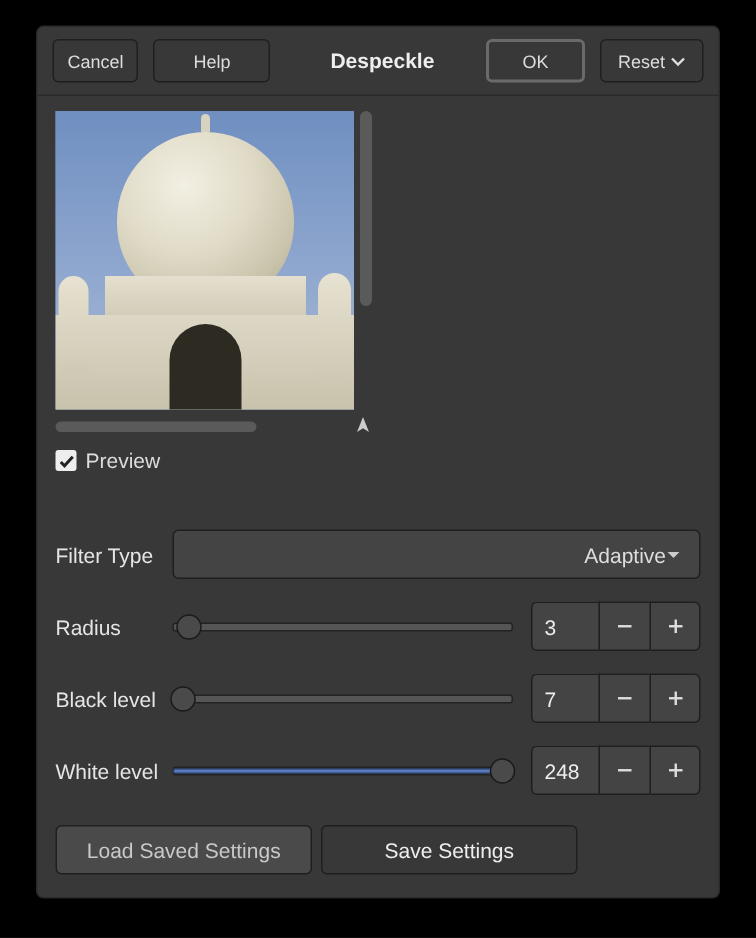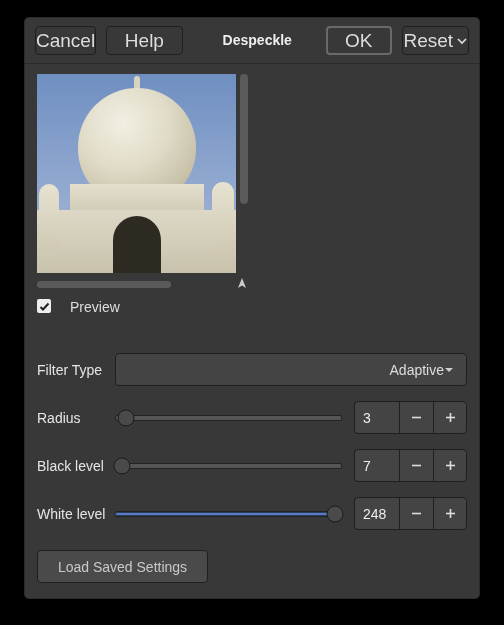--- a/index.html
+++ b/index.html
@@ -1,19 +1,19 @@
 <!DOCTYPE html>
 <html><head>
 <meta charset="utf-8">
 <style>
   html,body{margin:0;padding:0;background:#000;width:504px;height:625px;font-family:"Segoe UI",Arial,sans-serif;font-size:14px;color:#ddd;overflow:hidden}
   .window{position:absolute;left:25px;top:18px;width:454px;height:580px;background:#383838;border-radius:4px;box-shadow:0 0 0 1px #2a2a2a}
   
   .topbar{display:flex;align-items:center;padding:8px 10px 8px 10px;gap:10px;border-bottom:1px solid #2a2a2a}
-  .btn{height:29px;display:inline-flex;align-items:center;justify-content:center;border:1px solid #1f1f1f;border-radius:4px;background:#383838;color:#ddd;font-size:19px;cursor:pointer;box-sizing:border-box}
+  .btn{height:29px;display:inline-flex;align-items:center;justify-content:center;border:1px solid #1f1f1f;border-radius:4px;background:#383838;color:#ddd;font-size:12px;cursor:pointer;box-sizing:border-box}
   .btn.cancel{width:62px}
   .btn.help{width:84px}
   .title{flex:0 0 auto;font-weight:600;color:#eee;margin-left:30px;margin-right:18px;padding-bottom:1px;}
   .btn.reset{width:74px;gap:4px}
   .chev{width:10px;height:10px}
   .btn.ok{width:72px;border:2px solid #6a6a6a;margin-left:6px}
   
   .content{padding:10px 12px 12px 12px}
   .preview-wrap{display:flex;gap:4px;width:212px}
   .preview-img{width:199px;height:199px;background:#8aa0c8;position:relative;overflow:hidden}
@@ -24,21 +24,21 @@
   .drum{position:absolute;left:50%;top:110px;transform:translateX(-50%);width:134px;height:28px;background:linear-gradient(#e4dfce,#d1ccb7)}
   .base{position:absolute;left:0;right:0;top:136px;height:64px;background:linear-gradient(#ddd8c6,#c8c2ac)}
   .arch{position:absolute;top:142px;left:50%;transform:translateX(-50%);width:48px;height:58px;border-radius:24px 24px 0 0;background:#2d2a22}
   .minL{position:absolute;top:110px;left:2px;width:20px;height:66px;background:linear-gradient(#e7e2d1,#cfc9b4);border-radius:10px 10px 0 0}
   .minR{position:absolute;top:108px;right:2px;width:22px;height:70px;background:linear-gradient(#e7e2d1,#cfc9b4);border-radius:11px 11px 0 0}
   .finial{position:absolute;left:50%;top:2px;transform:translateX(-50%);width:6px;height:14px;background:#d8d3bf;border-radius:3px}
   .vscroll{width:8px;height:130px;background:#5a5a5a;border-radius:4px;margin-top:0}
   .nav-row{display:flex;align-items:center;gap:4px;margin-top:4px;width:212px}
   .hscroll{height:7px;width:134px;background:#5a5a5a;border-radius:4px}
   .nav-arrow{margin-left:auto;width:14px;height:14px;color:#ccc}
-  .checkrow{display:flex;gap:19px;margin-top:8px}
+  .checkrow{display:flex;align-items:center;gap:6px;margin-top:8px}
   .chk{width:14px;height:14px;display:inline-flex;align-items:center;justify-content:center;background:#eee;color:#222;border-radius:2px}
   .chk svg{width:11px;height:11px}
   
   .settings{margin-top:38px}
   .row{display:flex;align-items:center;height:33px;margin-bottom:15px}
   .row .lbl{width:78px;color:#e5e5e5}
   .select{flex:1;height:33px;background:#444;border:1px solid #1f1f1f;border-radius:4px;display:flex;align-items:center;padding:0 12px;justify-content:flex-end;cursor:pointer;box-sizing:border-box}
   .tri{width:10px;height:10px}
   .slider{flex:1;height:33px;display:flex;align-items:center;position:relative;margin-right:12px}
   .track{position:absolute;left:0;right:0;height:4px;background:#555;border-radius:2px;border:1px solid #222}
@@ -178,17 +178,18 @@
               <svg viewBox="0 0 13 13">
                 <rect x="2" y="5.7" width="9" height="1.6" fill="#ddd"></rect>
                 <rect x="5.7" y="2" width="1.6" height="9" fill="#ddd"></rect>
               </svg>
             </div>
         </div>
       </div>
 
       <div class="bottom">
         <div class="bbtn load">Load Saved Settings</div>
+        <div class="bbtn save">Save Settings</div>
       </div>
 
     </div>
   </div>
 </div>
 
 </body></html>

